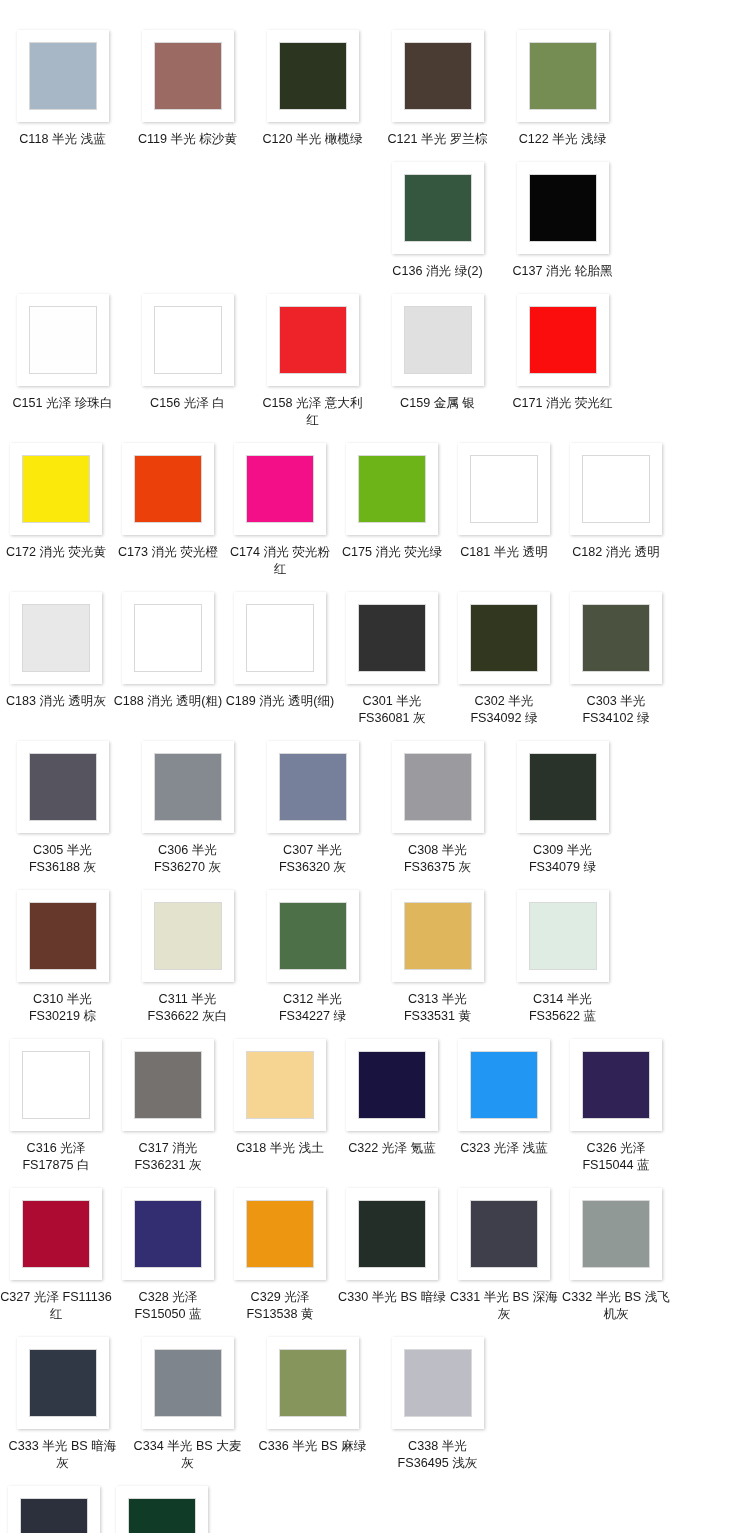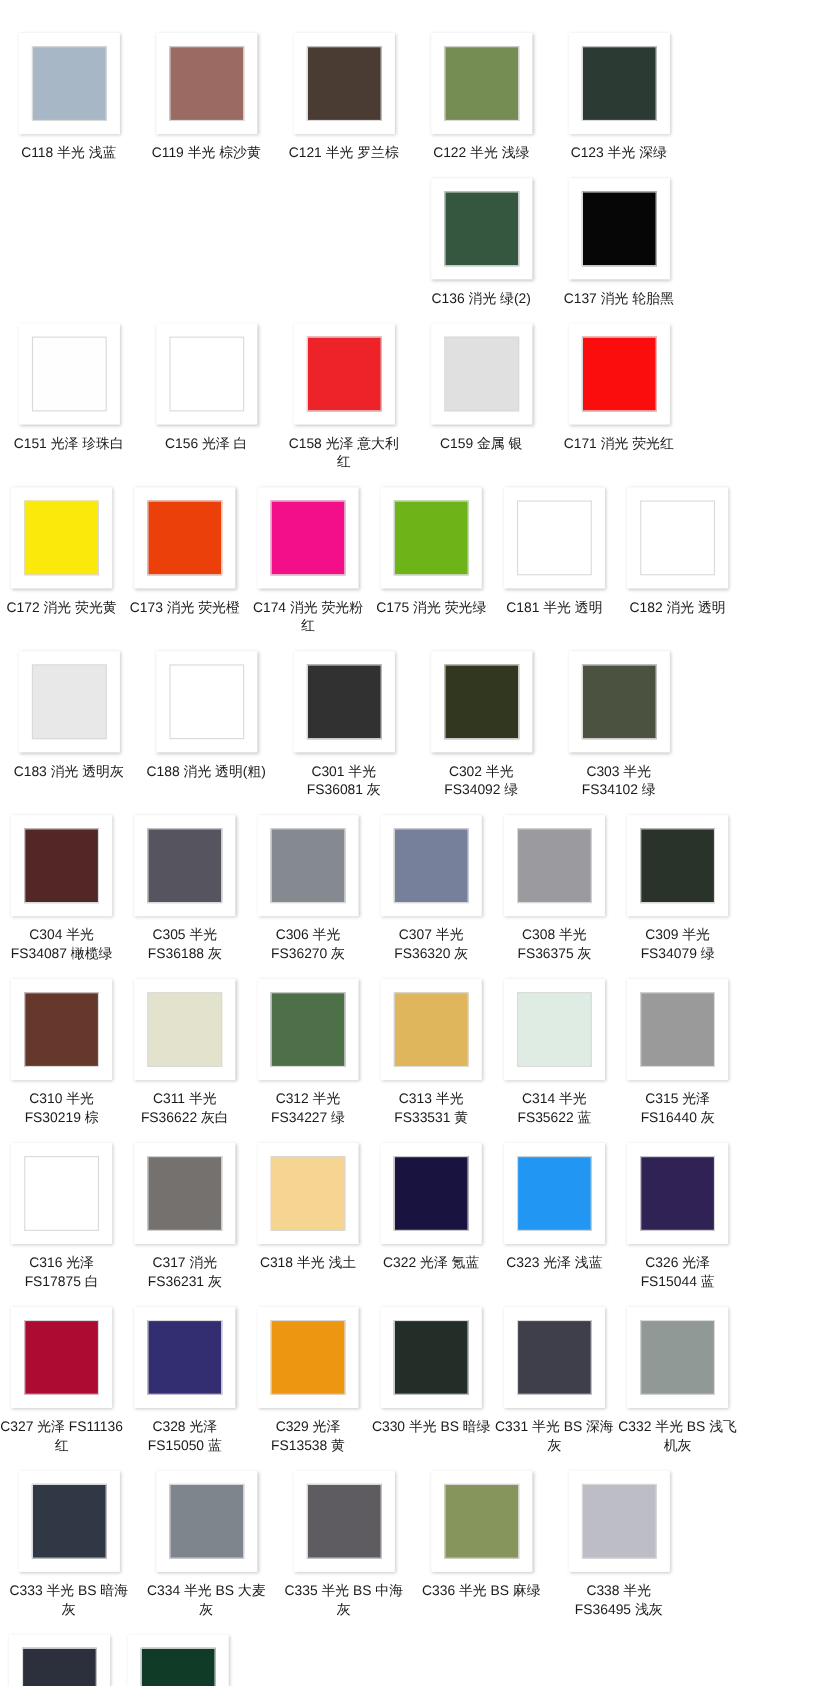--- a/index.html
+++ b/index.html
@@ -68,36 +68,36 @@
         <div class="cell-label">C118 半光 浅蓝</div>
       </div>
       <div class="cell">
         <div class="swatch-frame">
           <div class="swatch-chip bordered" style="background-color: rgb(155, 106, 98);"></div>
         </div>
         <div class="cell-label">C119 半光 棕沙黄</div>
       </div>
       <div class="cell">
         <div class="swatch-frame">
+          <div class="swatch-chip bordered" style="background-color: rgb(44, 53, 32);"></div>
+        </div>
+        <div class="cell-label">C120 半光 橄榄绿</div>
+      </div>
+      <div class="cell">
+        <div class="swatch-frame">
           <div class="swatch-chip bordered" style="background-color: rgb(74, 59, 51);"></div>
         </div>
         <div class="cell-label">C121 半光 罗兰棕</div>
       </div>
       <div class="cell">
         <div class="swatch-frame">
           <div class="swatch-chip bordered" style="background-color: rgb(117, 140, 83);"></div>
         </div>
         <div class="cell-label">C122 半光 浅绿</div>
       </div>
-      <div class="cell">
-        <div class="swatch-frame">
-          <div class="swatch-chip bordered" style="background-color: rgb(43, 58, 51);"></div>
-        </div>
-        <div class="cell-label">C123 半光 深绿</div>
-      </div>
     </div>
     <div class="grid-row">
       <div class="cell empty">
         <div class="swatch-frame">
           <div class="swatch-chip"></div>
         </div>
         <div class="cell-label"></div>
       </div>
       <div class="cell empty">
         <div class="swatch-frame">
@@ -202,46 +202,46 @@
         <div class="cell-label">C183 消光 透明灰</div>
       </div>
       <div class="cell">
         <div class="swatch-frame">
           <div class="swatch-chip bordered" style="background-color: rgb(255, 255, 255);"></div>
         </div>
         <div class="cell-label">C188 消光 透明(粗)</div>
       </div>
       <div class="cell">
         <div class="swatch-frame">
+          <div class="swatch-chip bordered" style="background-color: rgb(255, 255, 255);"></div>
+        </div>
+        <div class="cell-label">C189 消光 透明(细)</div>
+      </div>
+      <div class="cell">
+        <div class="swatch-frame">
           <div class="swatch-chip bordered" style="background-color: rgb(49, 49, 49);"></div>
         </div>
         <div class="cell-label">C301 半光 FS36081 灰</div>
       </div>
       <div class="cell">
         <div class="swatch-frame">
           <div class="swatch-chip bordered" style="background-color: rgb(49, 56, 31);"></div>
         </div>
         <div class="cell-label">C302 半光 FS34092 绿</div>
       </div>
       <div class="cell">
         <div class="swatch-frame">
           <div class="swatch-chip bordered" style="background-color: rgb(75, 83, 64);"></div>
         </div>
         <div class="cell-label">C303 半光 FS34102 绿</div>
       </div>
     </div>
     <div class="grid-row">
       <div class="cell">
         <div class="swatch-frame">
-          <div class="swatch-chip bordered" style="background-color: rgb(83, 39, 37);"></div>
-        </div>
-        <div class="cell-label">C304 半光 FS34087 橄榄绿</div>
-      </div>
-      <div class="cell">
-        <div class="swatch-frame">
           <div class="swatch-chip bordered" style="background-color: rgb(86, 84, 95);"></div>
         </div>
         <div class="cell-label">C305 半光 FS36188 灰</div>
       </div>
       <div class="cell">
         <div class="swatch-frame">
           <div class="swatch-chip bordered" style="background-color: rgb(132, 138, 143);"></div>
         </div>
         <div class="cell-label">C306 半光 FS36270 灰</div>
       </div>
@@ -288,26 +288,20 @@
           <div class="swatch-chip bordered" style="background-color: rgb(224, 182, 92);"></div>
         </div>
         <div class="cell-label">C313 半光 FS33531 黄</div>
       </div>
       <div class="cell">
         <div class="swatch-frame">
           <div class="swatch-chip bordered" style="background-color: rgb(223, 236, 228);"></div>
         </div>
         <div class="cell-label">C314 半光 FS35622 蓝</div>
       </div>
-      <div class="cell">
-        <div class="swatch-frame">
-          <div class="swatch-chip bordered" style="background-color: rgb(154, 154, 155);"></div>
-        </div>
-        <div class="cell-label">C315 光泽 FS16440 灰</div>
-      </div>
     </div>
     <div class="grid-row">
       <div class="cell">
         <div class="swatch-frame">
           <div class="swatch-chip bordered" style="background-color: rgb(255, 255, 255);"></div>
         </div>
         <div class="cell-label">C316 光泽 FS17875 白</div>
       </div>
       <div class="cell">
         <div class="swatch-frame">
@@ -383,26 +377,20 @@
         <div class="swatch-frame">
           <div class="swatch-chip bordered" style="background-color: rgb(48, 55, 69);"></div>
         </div>
         <div class="cell-label">C333 半光 BS 暗海灰</div>
       </div>
       <div class="cell">
         <div class="swatch-frame">
           <div class="swatch-chip bordered" style="background-color: rgb(126, 133, 140);"></div>
         </div>
         <div class="cell-label">C334 半光 BS 大麦灰</div>
-      </div>
-      <div class="cell">
-        <div class="swatch-frame">
-          <div class="swatch-chip bordered" style="background-color: rgb(94, 92, 96);"></div>
-        </div>
-        <div class="cell-label">C335 半光 BS 中海灰</div>
       </div>
       <div class="cell">
         <div class="swatch-frame">
           <div class="swatch-chip bordered" style="background-color: rgb(133, 149, 92);"></div>
         </div>
         <div class="cell-label">C336 半光 BS 麻绿</div>
       </div>
       <div class="cell">
         <div class="swatch-frame">
           <div class="swatch-chip bordered" style="background-color: rgb(189, 190, 197);"></div>

